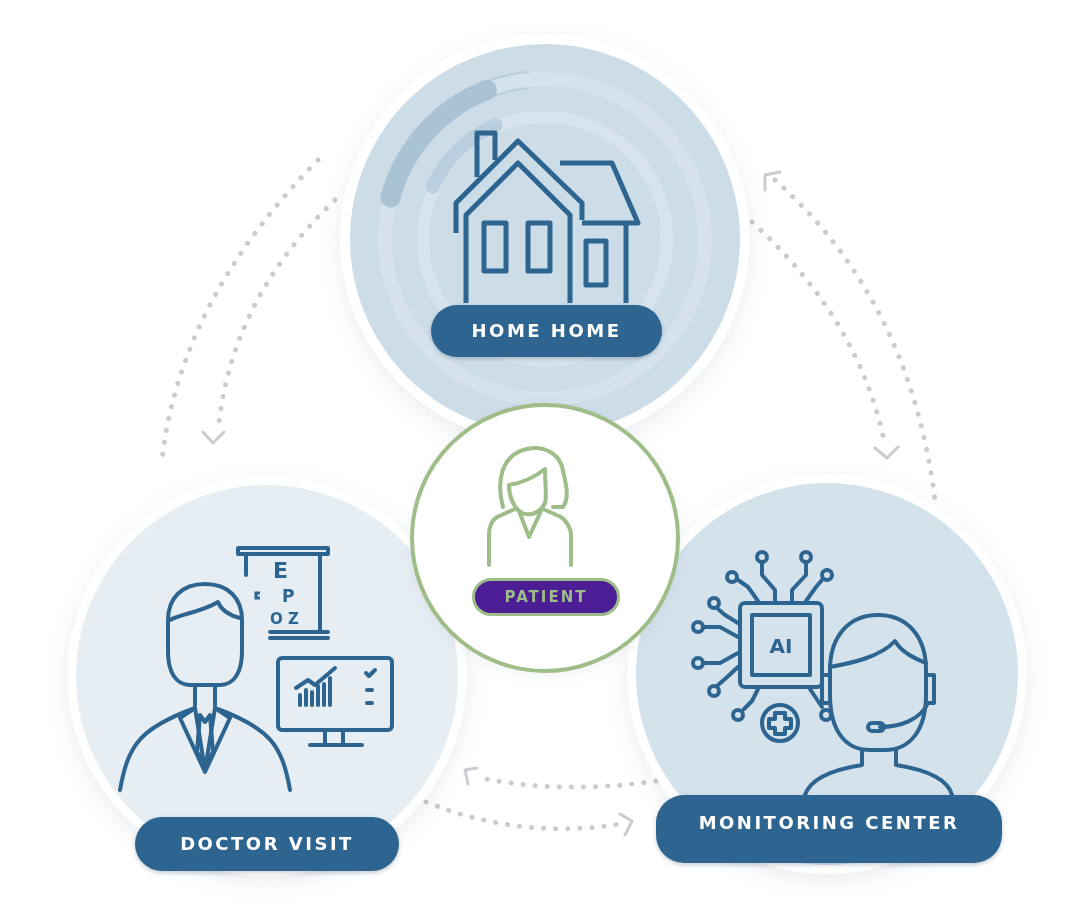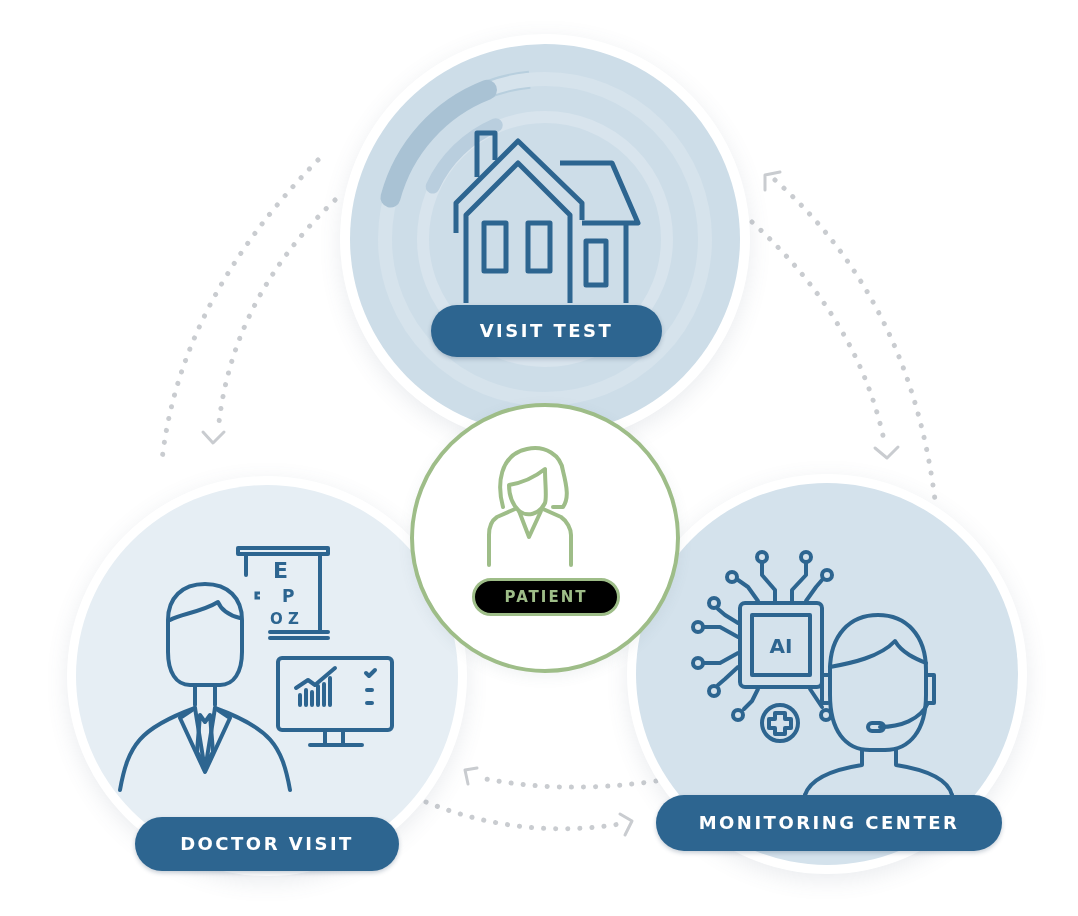--- a/index.html
+++ b/index.html
@@ -8,21 +8,21 @@
   .stage { position: absolute; left: 0; top: 0; width: 1078px; height: 916px; }
   .node { position: absolute; border-radius: 50%; box-sizing: border-box; }
   .node.outer { background: #ffffff; box-shadow: 0 6px 22px rgba(80,100,120,0.12); }
   .pill {
     position: absolute; background: #2d6590; color: #ffffff; border-radius: 28px;
     font-weight: bold; letter-spacing: 2.5px; text-align: center;
     box-shadow: 0 2px 4px rgba(30,60,90,0.25);
   }
   .pill span { display: block; }
   .patient-pill {
-    position: absolute; border: 3px solid #9ebd88; border-radius: 20px; background: #000000;
+    position: absolute; border: 3px solid #9ebd88; border-radius: 20px; background: #4c1d95;
     color: #9ebd88; font-weight: bold; letter-spacing: 2px; text-align: center;
     box-sizing: border-box;
   }
   svg { position: absolute; overflow: visible; }
 </style>
 </head>
 <body>
 
 <div class="stage">
 
@@ -70,21 +70,21 @@
 
       <path d="M110 38 L162 38 L188 98 L132 98"></path>
       <path d="M176 98 L176 178"></path>
 
       <rect x="34" y="98" width="22" height="48"></rect>
       <rect x="78" y="98" width="22" height="48"></rect>
       <rect x="136" y="116" width="20" height="44"></rect>
     </g>
   </svg>
   <div class="pill" style="left:431px;top:305px;width:231px;height:52px;line-height:52px;font-size:18px;">
-    <span>VISIT TEST</span>
+    <span>HOME HOME</span>
   </div>
 
   <div class="node outer" style="left:67px;top:476px;width:400px;height:400px;"></div>
   <div class="node" style="left:76px;top:485px;width:382px;height:382px;background:#e6eef4;"></div>
   <svg width="300" height="260" style="left:110px;top:540px">
     <g fill="none" stroke="#2d6590" stroke-width="4" stroke-linejoin="round" stroke-linecap="round">
 
       <path d="M128 8 L218 8 L218 14 L128 14 Z"></path>
       <path d="M136 14 L136 35"></path>
       <path d="M210 14 L210 92"></path>
@@ -155,21 +155,21 @@
       <path d="M148 130 L142 130 L142 158 L148 158"></path>
       <path d="M248 130 L254 130 L254 158 L248 158"></path>
       <path d="M248 158 C240 175 220 182 200 182"></path>
       <rect x="188" y="178" width="16" height="8" rx="4"></rect>
 
       <path d="M182 205 L182 220 C150 225 130 235 125 250 M216 205 L216 220 C248 225 268 235 272 250"></path>
       <path d="M125 250 L125 260 M272 250 L272 260"></path>
     </g>
     <text x="101" y="108" text-anchor="middle" font-size="20" font-weight="bold" font-family="DejaVu Sans, sans-serif" fill="#2d6590">AI</text>
   </svg>
-  <div class="pill" style="left:656px;top:795px;width:346px;height:56px;line-height:56px;font-size:18px;">
+  <div class="pill" style="left:656px;top:795px;width:346px;height:68px;line-height:56px;font-size:18px;">
     <span>MONITORING CENTER</span>
   </div>
 
   <div class="node" style="left:410px;top:403px;width:270px;height:270px;background:#ffffff;border:4px solid #9ebd88;box-shadow:0 4px 14px rgba(80,100,120,0.08);"></div>
   <svg width="120" height="130" style="left:487px;top:445px">
     <g fill="none" stroke="#9ebd88" stroke-width="4" stroke-linejoin="round" stroke-linecap="round">
 
       <path d="M16 62 C10 40 12 10 40 4 C58 0 74 10 76 26 C80 42 82 54 76 62 L66 62"></path>
 
       <path d="M22 40 C34 38 48 32 58 24 C58 40 60 52 58 58 C52 70 40 72 32 66 C26 60 22 50 22 40 Z"></path>

